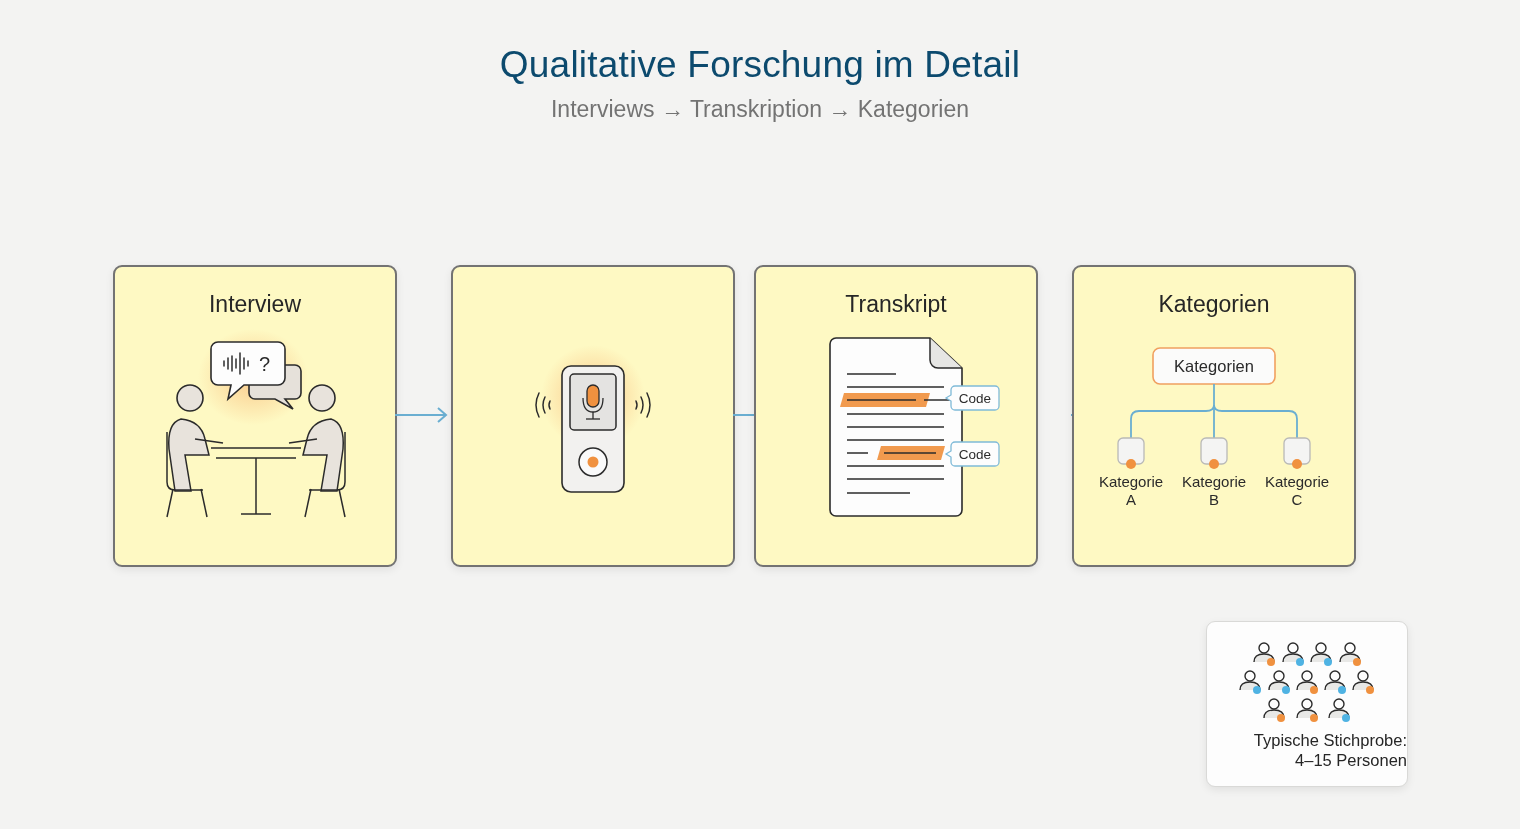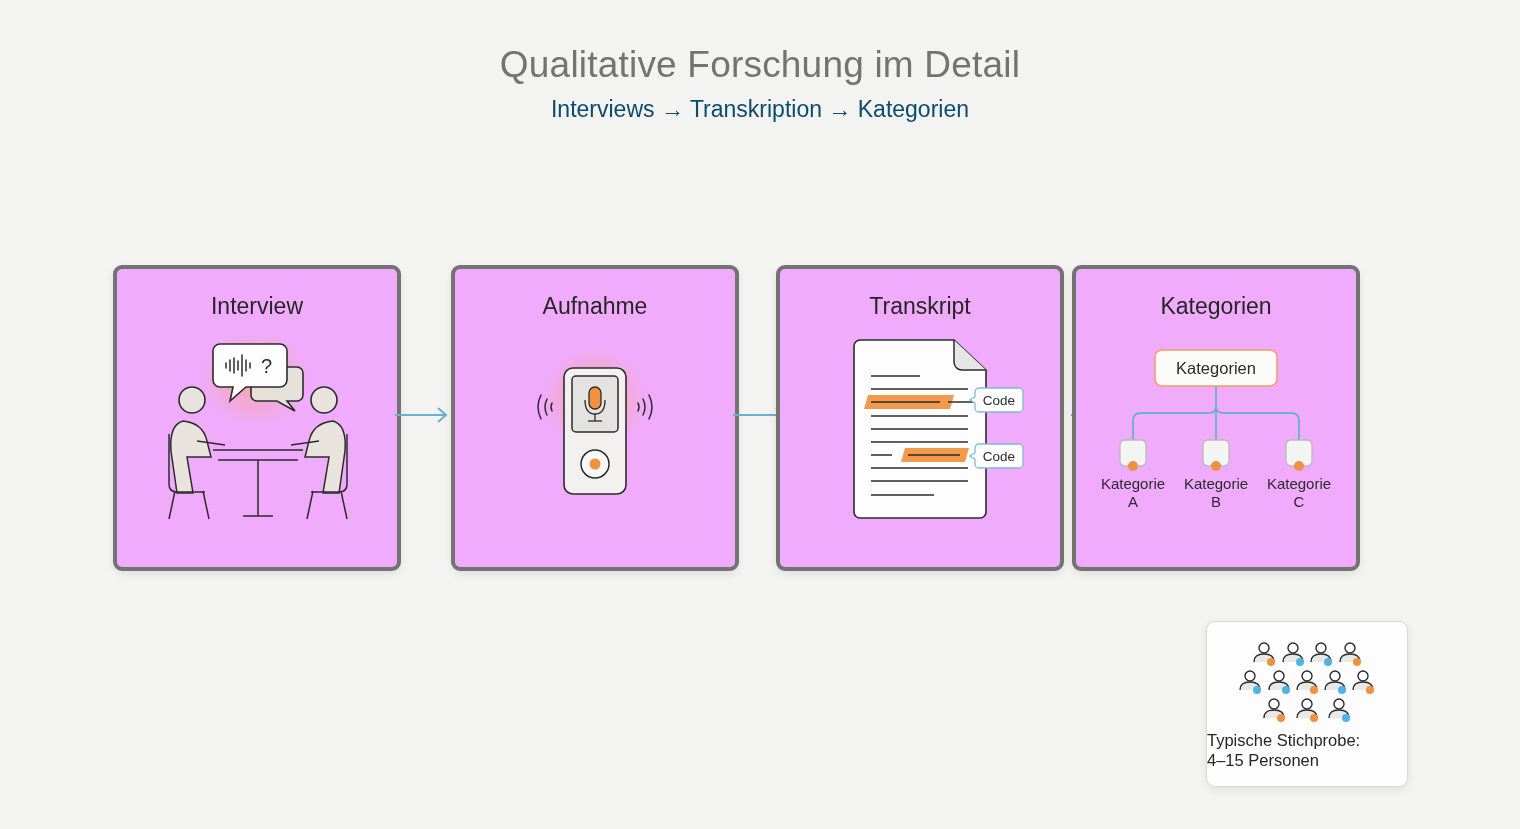--- a/index.html
+++ b/index.html
@@ -5,44 +5,44 @@
   html, body { margin:0; padding:0; }
   body {
     width:1520px; height:829px; overflow:hidden;
     background:#f3f3f2;
     font-family:"Liberation Sans", "DejaVu Sans", sans-serif;
     color:#262626;
     position:relative;
   }
   .title {
     position:absolute; left:0; width:1520px; top:44px; text-align:center;
-    font-size:37px; color:#737373; letter-spacing:0.2px;
+    font-size:37px; color:#0c4a6e; letter-spacing:0.2px;
   }
   .subtitle {
     position:absolute; left:0; width:1520px; top:96px; text-align:center;
-    font-size:23px; color:#0c4a6e;
+    font-size:23px; color:#737373;
   }
   .card {
     position:absolute; top:265px; width:280px; height:298px;
-    background:#f0abfc; border:4px solid #737373; border-radius:9px;
+    background:#fef9c3; border:2px solid #737373; border-radius:9px;
     box-shadow:0 3px 8px rgba(0,0,0,0.08);
   }
   .card-title {
     position:absolute; top:24px; left:0; width:100%; text-align:center;
     font-size:23px; color:#262626;
   }
   .card svg { position:absolute; left:0; top:0; }
   .arrow { position:absolute; top:404px; }
   .sample-card {
     position:absolute; left:1206px; top:621px; width:200px; height:164px;
     background:#fdfdfd; border:1px solid #d9d9d7; border-radius:9px;
     box-shadow:0 3px 8px rgba(0,0,0,0.08);
   }
   .sample-text {
-    position:absolute; left:0; width:100%; top:108px; text-align:left;
+    position:absolute; left:0; width:100%; top:108px; text-align:right;
     font-size:16.5px; line-height:20px; color:#262626;
   }
   .svg-label { font-family:"Liberation Sans", "DejaVu Sans", sans-serif; }
 </style>
 </head>
 <body>
 
 <div class="title">Qualitative Forschung im Detail</div>
 <div class="subtitle">Interviews → Transkription → Kategorien</div>
 
@@ -91,21 +91,20 @@
     <line x1="126" y1="247" x2="156" y2="247" stroke="#2b2b2b" stroke-width="1.5"></line>
   </svg>
 </div>
 
 <svg class="arrow" style="left:395px;" width="55" height="22">
   <line x1="0" y1="11" x2="50" y2="11" stroke="#6aaed1" stroke-width="2"></line>
   <path d="M43 4 l8 7 l-8 7" fill="none" stroke="#6aaed1" stroke-width="2"></path>
 </svg>
 
 <div class="card" style="left:451px;">
-  <div class="card-title">Aufnahme</div>
   <svg width="280" height="298">
     <defs>
       <radialGradient id="glow2" cx="50%" cy="50%" r="50%">
         <stop offset="0%" stop-color="#f7a45e" stop-opacity="0.6"></stop>
         <stop offset="100%" stop-color="#f7a45e" stop-opacity="0"></stop>
       </radialGradient>
     </defs>
     <ellipse cx="140" cy="130" rx="52" ry="52" fill="url(#glow2)"></ellipse>
     <rect x="109" y="99" width="62" height="126" rx="9" fill="#f2f1ef" stroke="#2b2b2b" stroke-width="1.6"></rect>
     <rect x="117" y="107" width="46" height="56" rx="4" fill="#e4e3e1" stroke="#2b2b2b" stroke-width="1.5"></rect>
@@ -124,21 +123,21 @@
       <path d="M183 134 q2 4 0 8"></path>
     </g>
   </svg>
 </div>
 
 <svg class="arrow" style="left:733px;" width="55" height="22">
   <line x1="0" y1="11" x2="50" y2="11" stroke="#6aaed1" stroke-width="2"></line>
   <path d="M43 4 l8 7 l-8 7" fill="none" stroke="#6aaed1" stroke-width="2"></path>
 </svg>
 
-<div class="card" style="left:776px;text-decoration:underline;">
+<div class="card" style="left:754px;text-decoration:underline;">
   <div class="card-title">Transkript</div>
   <svg width="280" height="298">
     <path d="M80 71 h94 l32 30 v142 a6 6 0 0 1 -6 6 h-120 a6 6 0 0 1 -6 -6 v-166 a6 6 0 0 1 6 -6z" fill="#fdfdfd" stroke="#2b2b2b" stroke-width="1.6"></path>
     <path d="M174 71 v22 a8 8 0 0 0 8 8 h24" fill="#e6e6e4" stroke="#2b2b2b" stroke-width="1.5"></path>
     <g stroke="#2b2b2b" stroke-width="1.5">
       <line x1="91" y1="107" x2="140" y2="107"></line>
       <line x1="91" y1="120" x2="188" y2="120"></line>
       <line x1="91" y1="147" x2="188" y2="147"></line>
       <line x1="91" y1="160" x2="188" y2="160"></line>
       <line x1="91" y1="173" x2="188" y2="173"></line>

